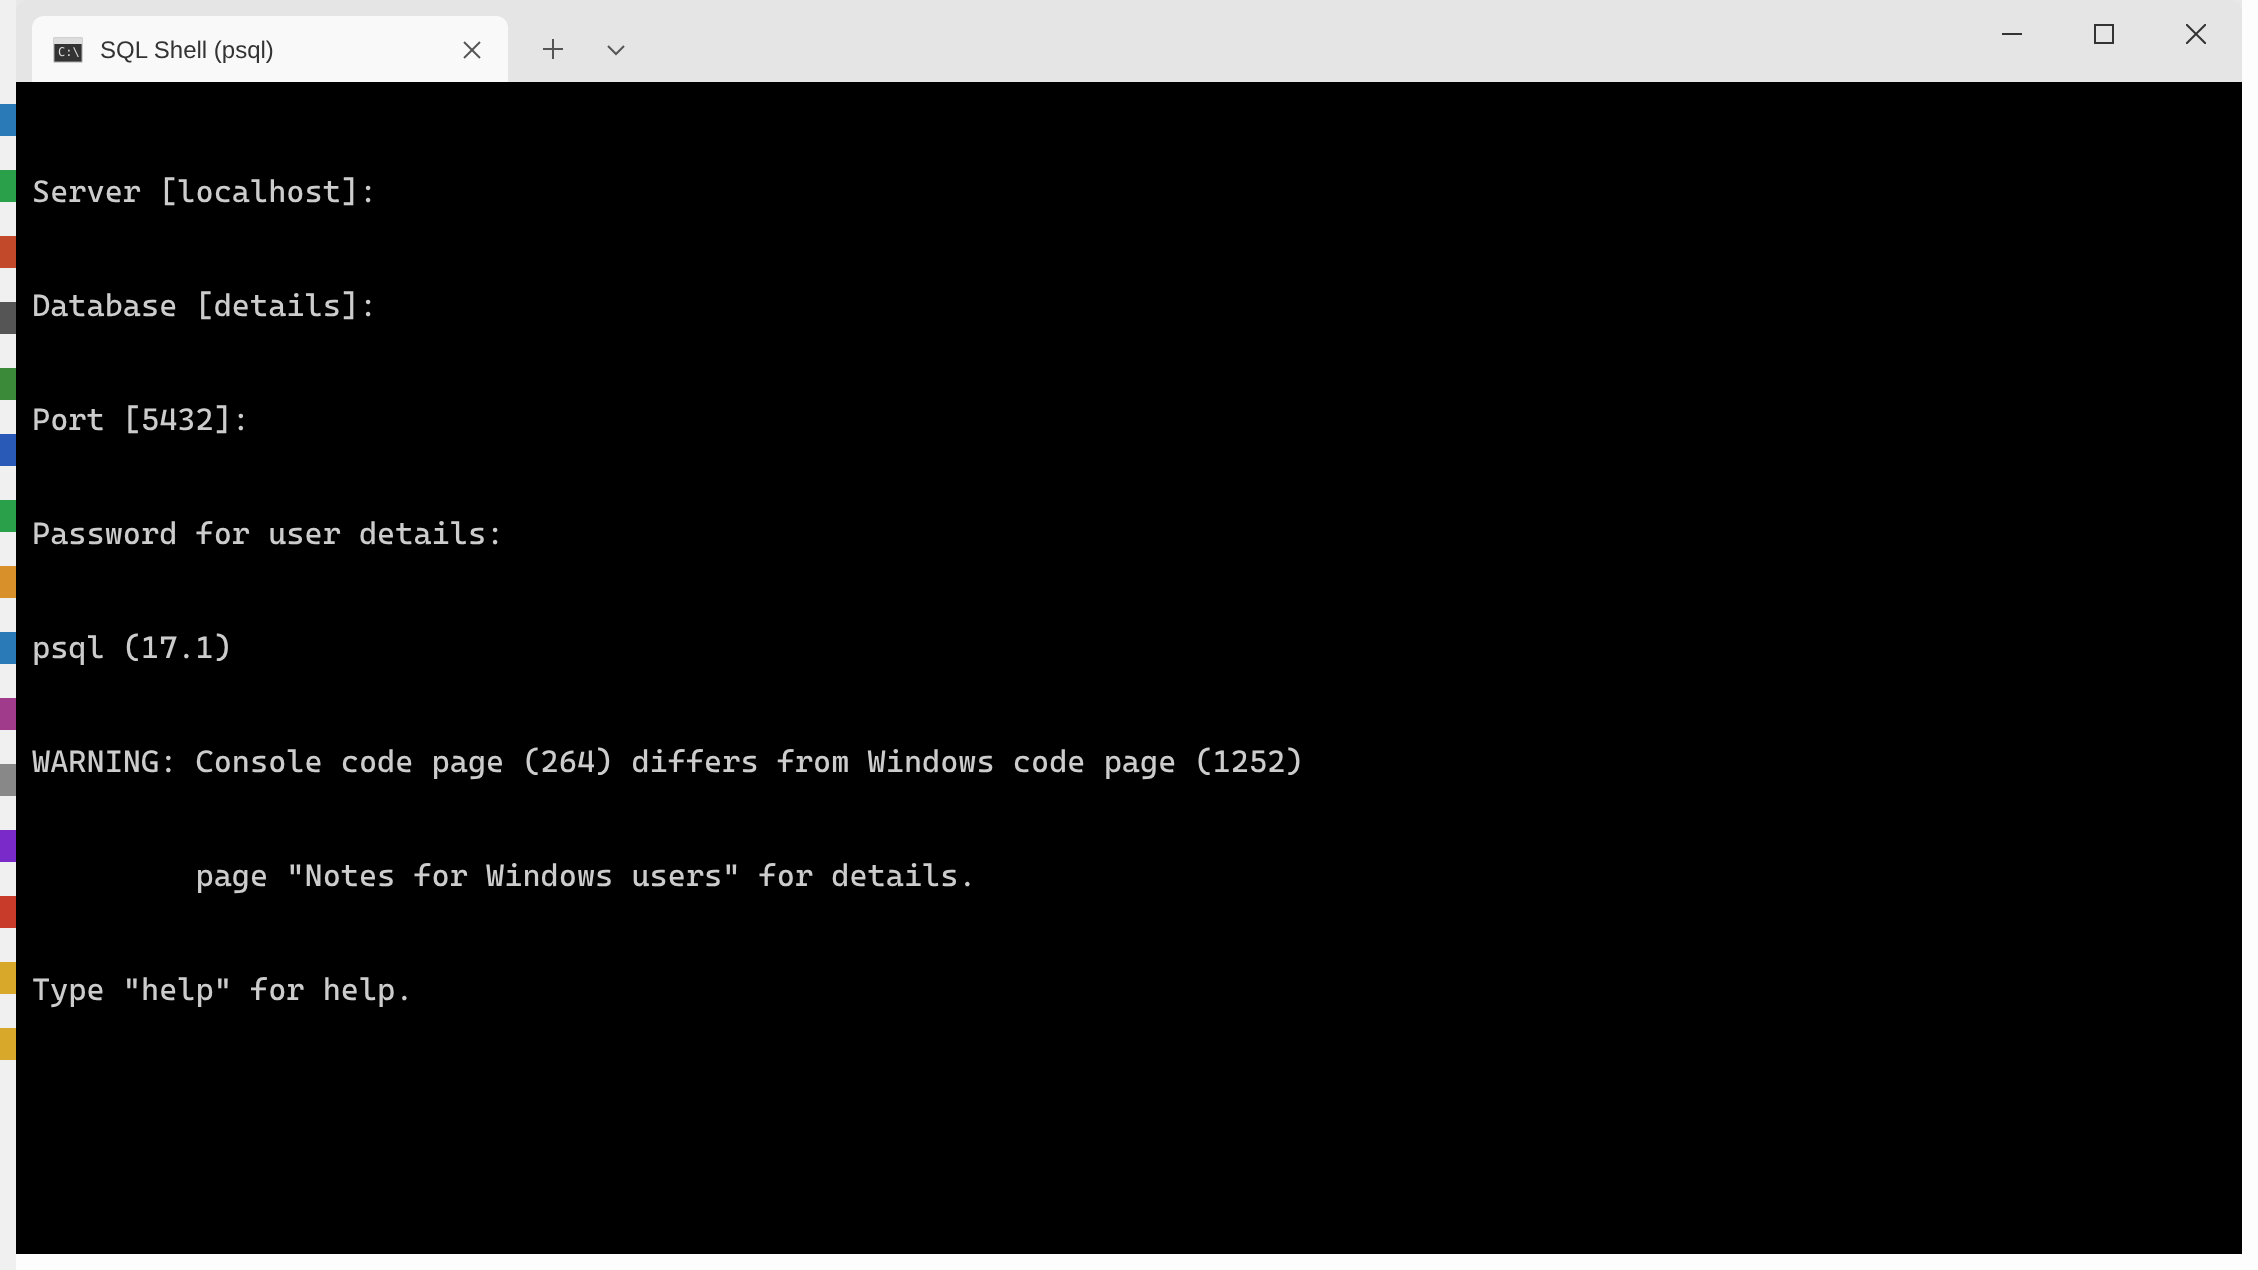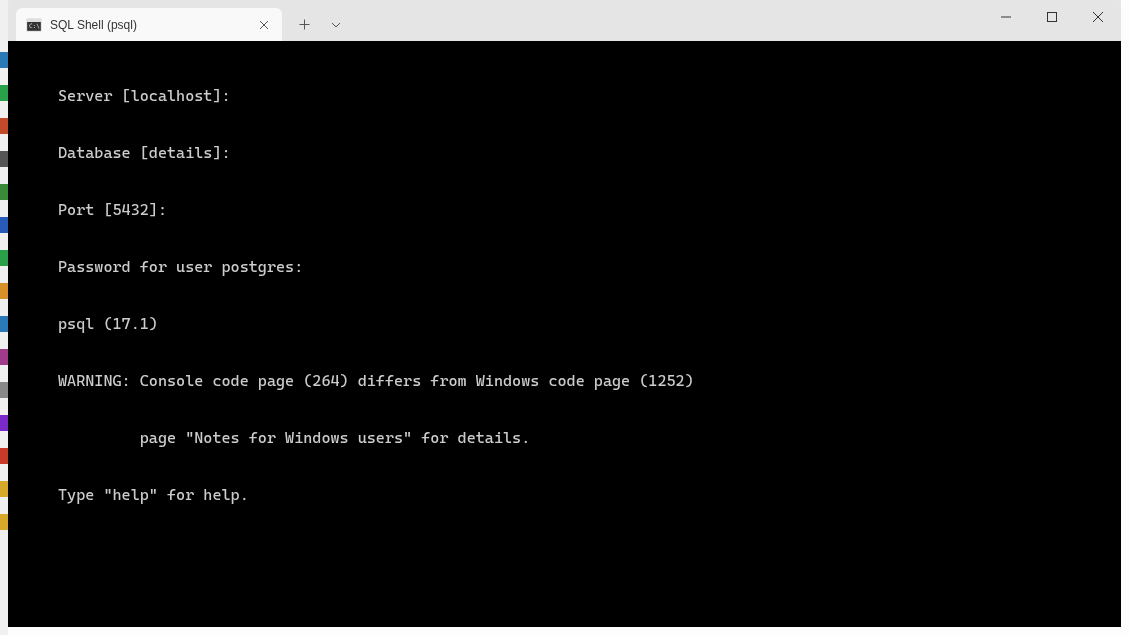--- a/index.html
+++ b/index.html
@@ -33,21 +33,21 @@
     .titlebar {
       height: 41px;
       background: #e5e5e5;
       display: flex;
       align-items: flex-end;
       position: relative;
     }
     
     .tab {
       height: 33px;
-      width: 266px;
+      width: 238px;
       background: #f9f9f9;
       border-radius: 6px 6px 0 0;
       display: flex;
       align-items: center;
       padding: 0 10px 0 10px;
       margin-left: 8px;
       position: relative;
     }
     
     .tab-icon {
@@ -128,21 +128,20 @@
       font-family: 'Cascadia Mono', 'Consolas', monospace;
       font-size: 15.5px;
       line-height: 19px;
       padding: 8px 8px;
       white-space: pre;
       overflow: hidden;
     }
     
     .terminal-line {
       white-space: pre;
-      margin-left: 42px;
     }
     
     .desktop-bg {
       position: absolute;
       left: 0;
       top: 0;
       width: 8px;
       height: 635px;
       background: #f0f0f0;
     }
@@ -253,21 +252,21 @@
           <line x1="10" y1="0" x2="0" y2="10" stroke="#333" stroke-width="1"></line>
         </svg>
       </div>
     </div>
   </div>
 
   <div class="terminal">
     <div class="terminal-line">Server [localhost]:</div>
     <div class="terminal-line">Database [details]:</div>
     <div class="terminal-line">Port [5432]:</div>
-    <div class="terminal-line">Password for user postgres:</div>
+    <div class="terminal-line">Password for user details:</div>
     <div class="terminal-line">psql (17.1)</div>
     <div class="terminal-line">WARNING: Console code page (264) differs from Windows code page (1252)</div>
     <div class="terminal-line">         page "Notes for Windows users" for details.</div>
     <div class="terminal-line">Type "help" for help.</div>
     <div class="terminal-line"></div>
     
   </div>
 </div>
 
 </body></html>

